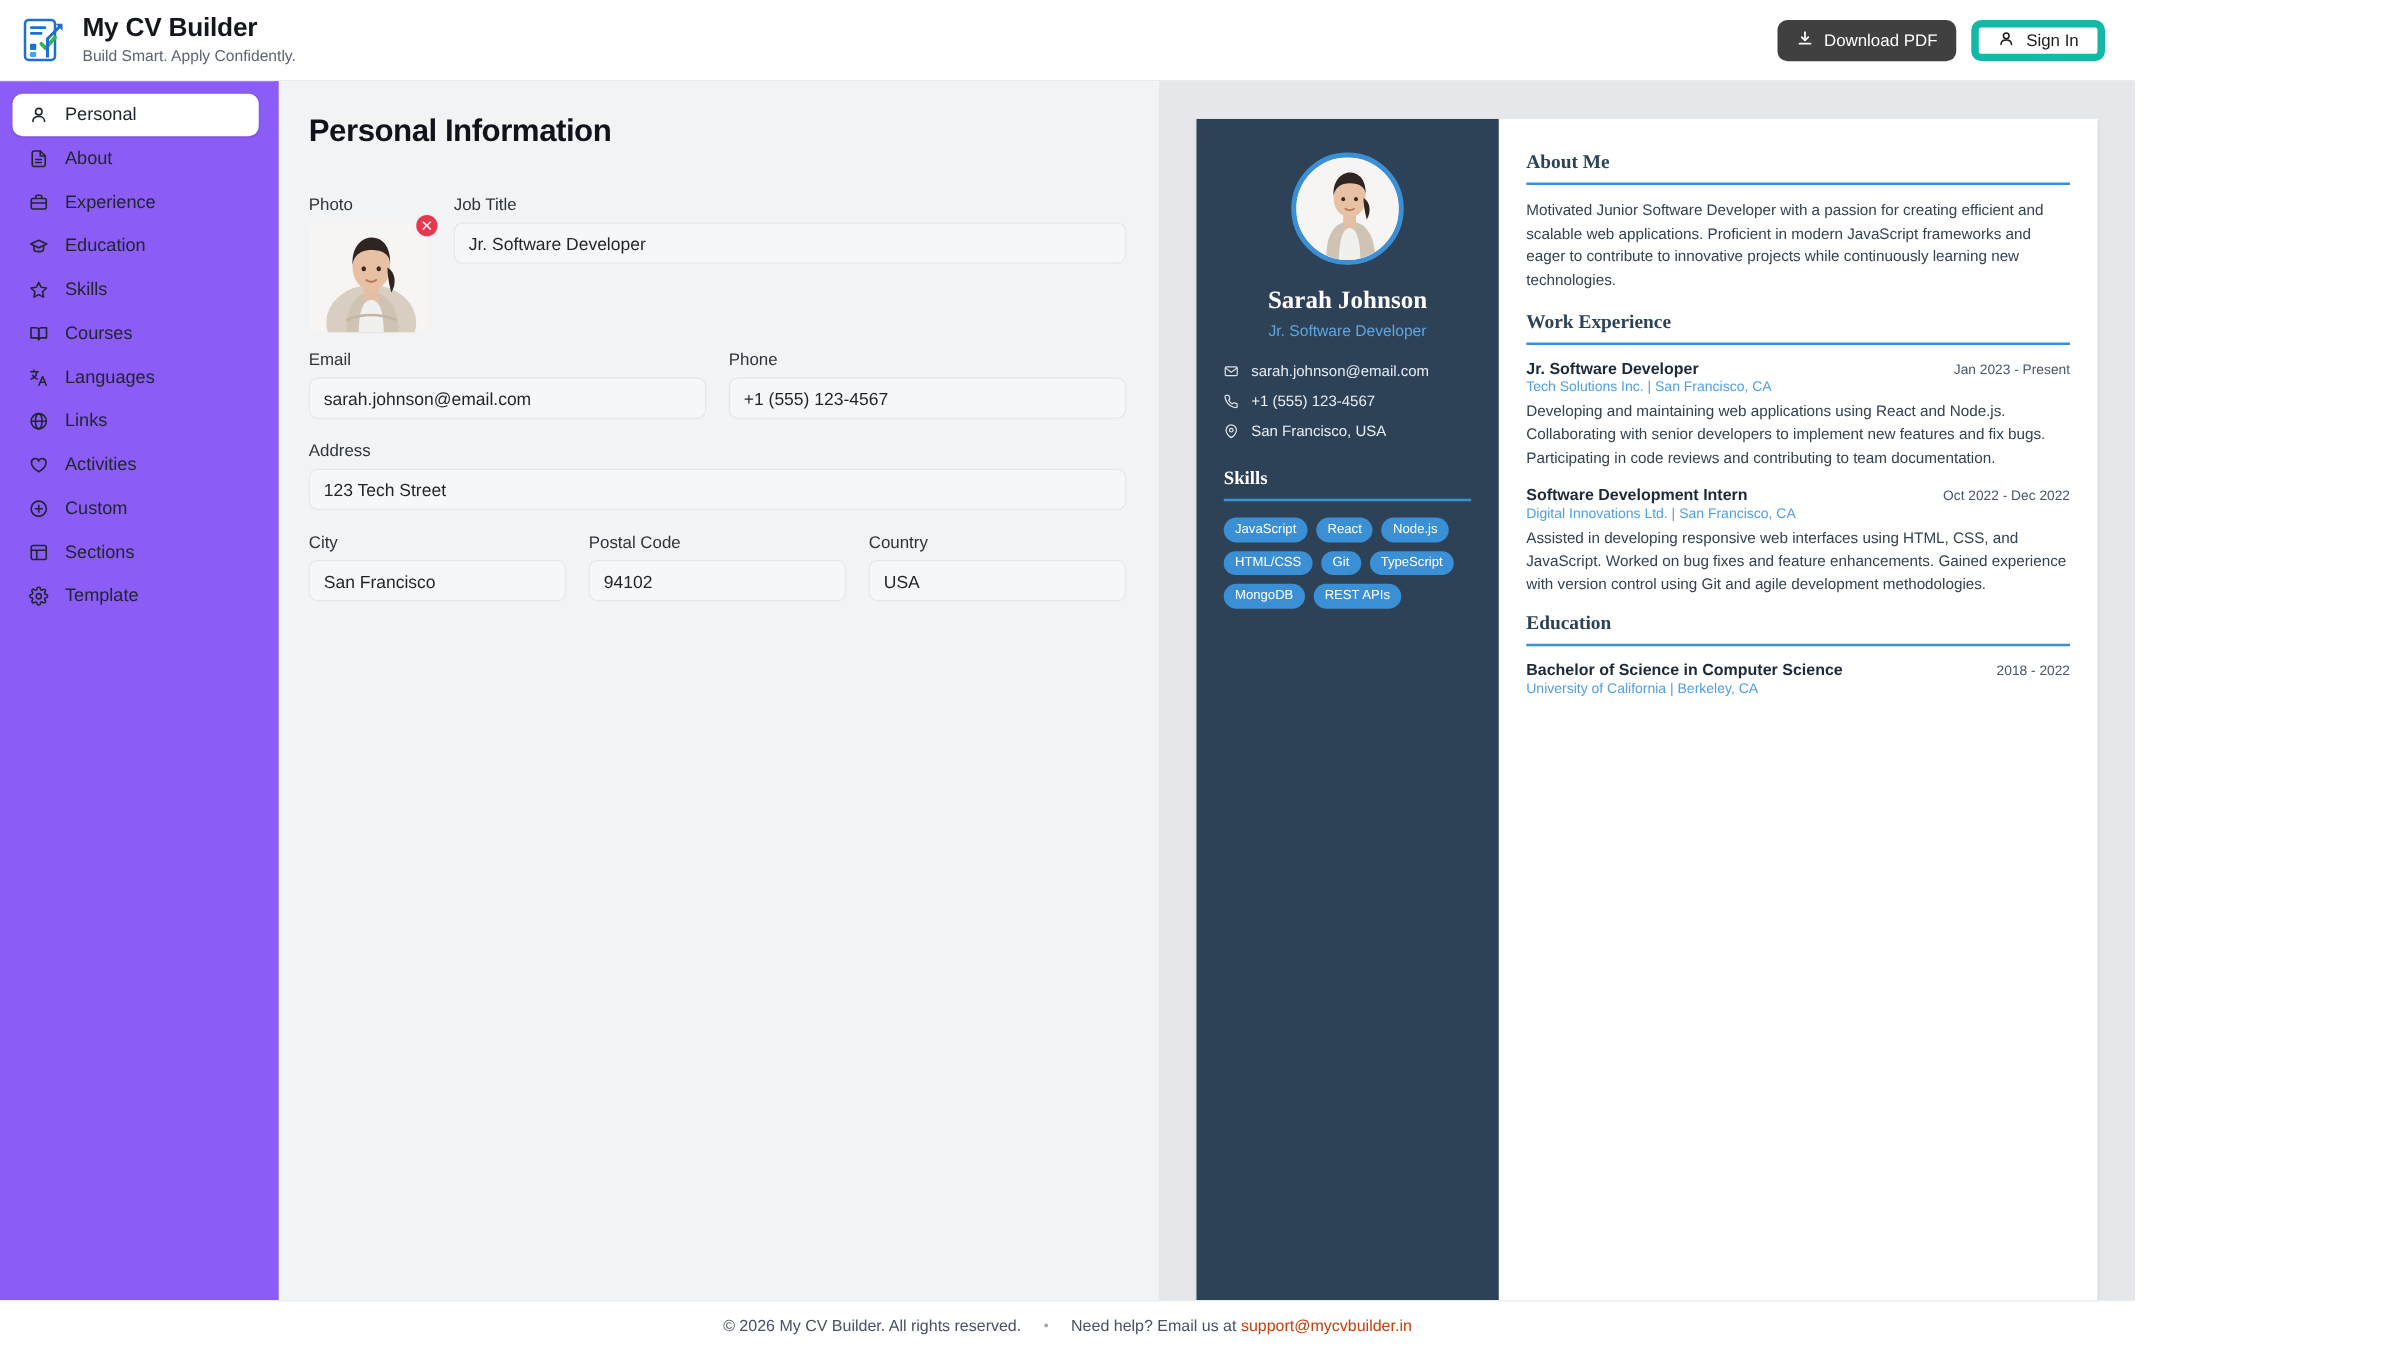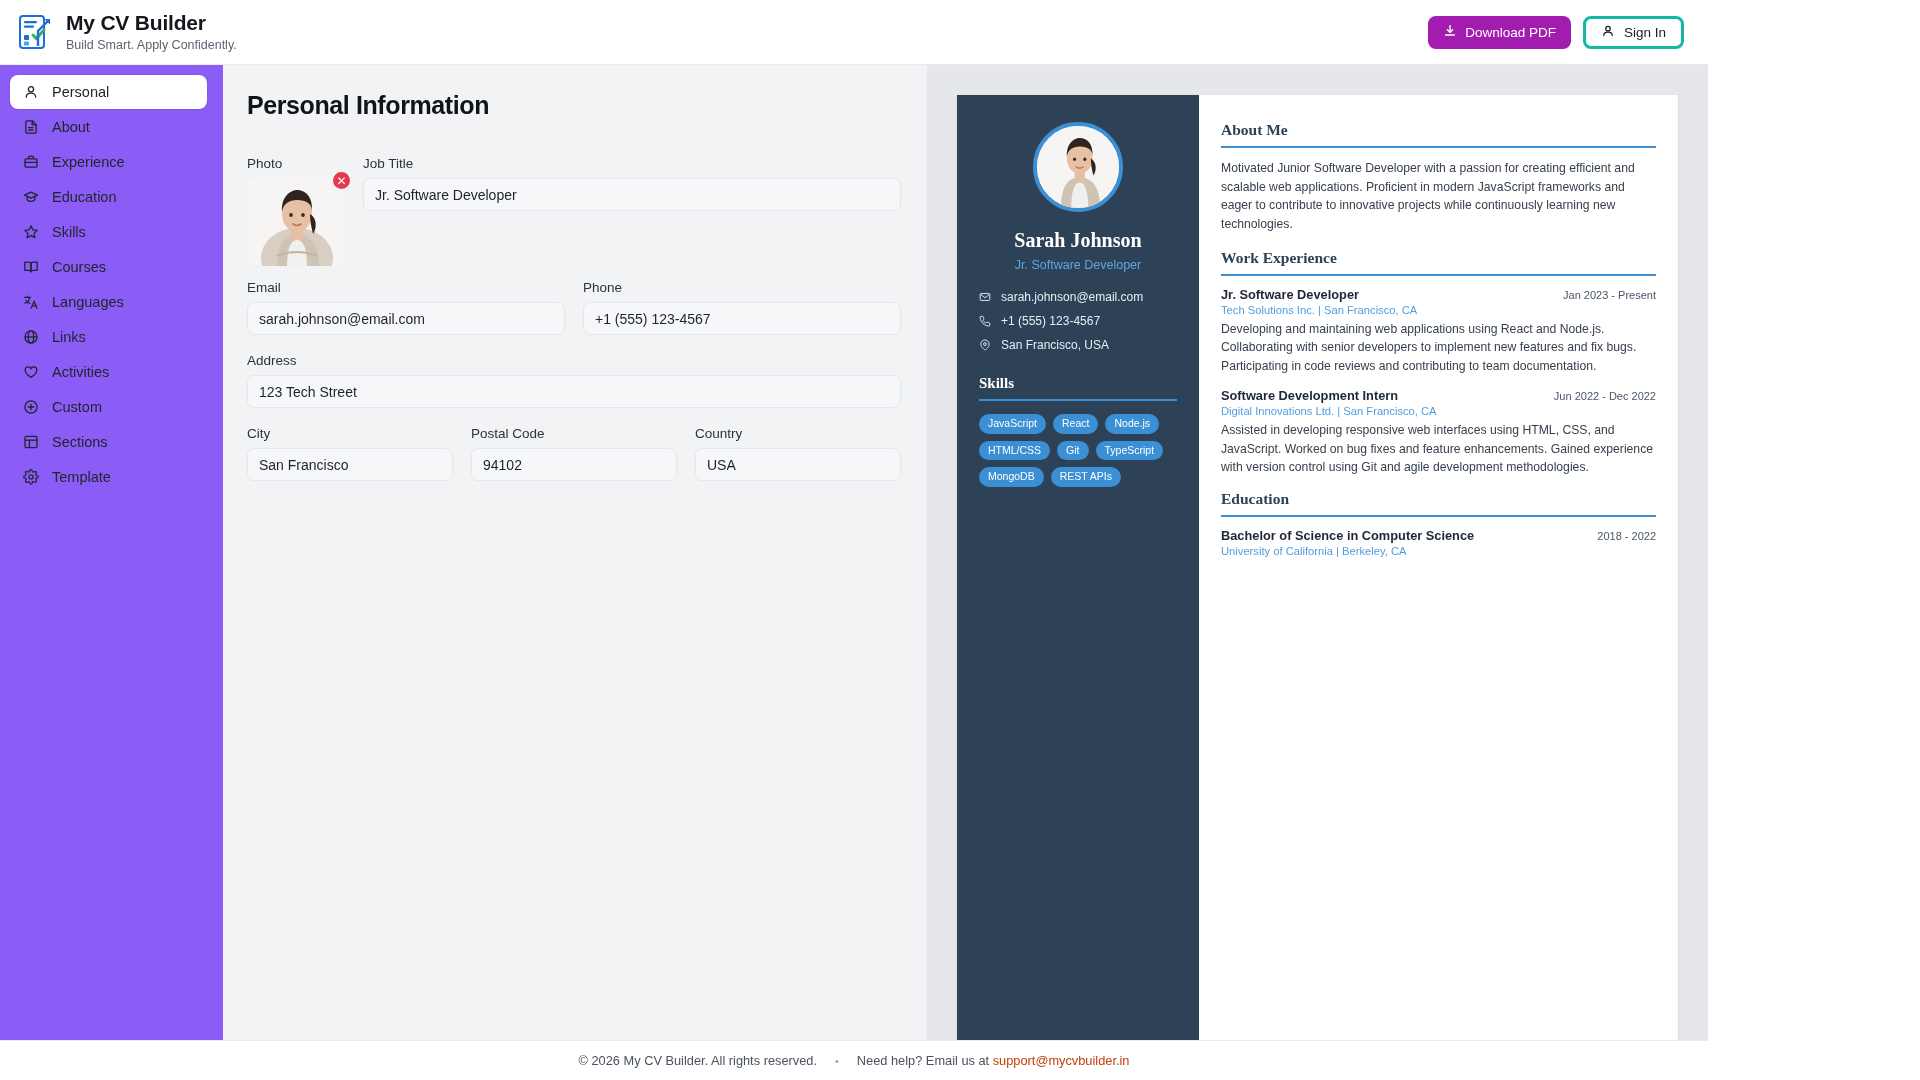--- a/index.html
+++ b/index.html
@@ -24,30 +24,30 @@
   .brand-logo { width: 38px; height: 38px; flex: 0 0 38px; }
   .brand-text .brand-title {
     font-size: 21px; font-weight: bold; color: #14181d; letter-spacing: -0.2px;
     line-height: 1.15;
   }
   .brand-text .brand-sub {
     font-size: 12.5px; color: #5b6470; margin-top: 2px; line-height: 1.2;
   }
   .header-actions { display: flex; align-items: center; gap: 12px; }
   .btn-download {
-    background: #a21caf; color: #ffffff;
+    background: #404040; color: #ffffff;
     border: none; border-radius: 8px;
     height: 33px; padding: 0 15px;
     display: flex; align-items: center; gap: 8px;
     font-size: 13.5px; font-family: "Liberation Sans", sans-serif;
     cursor: pointer;
   }
   .btn-signin {
     background: #ffffff; color: #1a1d21;
-    border: 3px solid #14b8a6; border-radius: 8px;
+    border: 6px solid #14b8a6; border-radius: 8px;
     height: 33px; padding: 0 15px;
     display: flex; align-items: center; gap: 9px;
     font-size: 13.5px; font-family: "Liberation Sans", sans-serif;
     cursor: pointer;
   }
 
   
   .body-row { flex: 1; display: flex; min-height: 0; }
 
   
@@ -530,21 +530,21 @@
               <span class="entry-role">Jr. Software Developer</span>
               <span class="entry-date">Jan 2023 - Present</span>
             </div>
             <div class="entry-org">Tech Solutions Inc. | San Francisco, CA</div>
             <div class="entry-desc">Developing and maintaining web applications using React and Node.js. Collaborating with senior developers to implement new features and fix bugs. Participating in code reviews and contributing to team documentation.</div>
           </div>
 
           <div class="entry">
             <div class="entry-head">
               <span class="entry-role">Software Development Intern</span>
-              <span class="entry-date">Jun 2022 - Dec 2022</span>
+              <span class="entry-date">Oct 2022 - Dec 2022</span>
             </div>
             <div class="entry-org">Digital Innovations Ltd. | San Francisco, CA</div>
             <div class="entry-desc">Assisted in developing responsive web interfaces using HTML, CSS, and JavaScript. Worked on bug fixes and feature enhancements. Gained experience with version control using Git and agile development methodologies.</div>
           </div>
 
           <div class="cvr-sec-title">Education</div>
           <div class="cvr-rule"></div>
           <div class="entry">
             <div class="entry-head">
               <span class="entry-role">Bachelor of Science in Computer Science</span>

